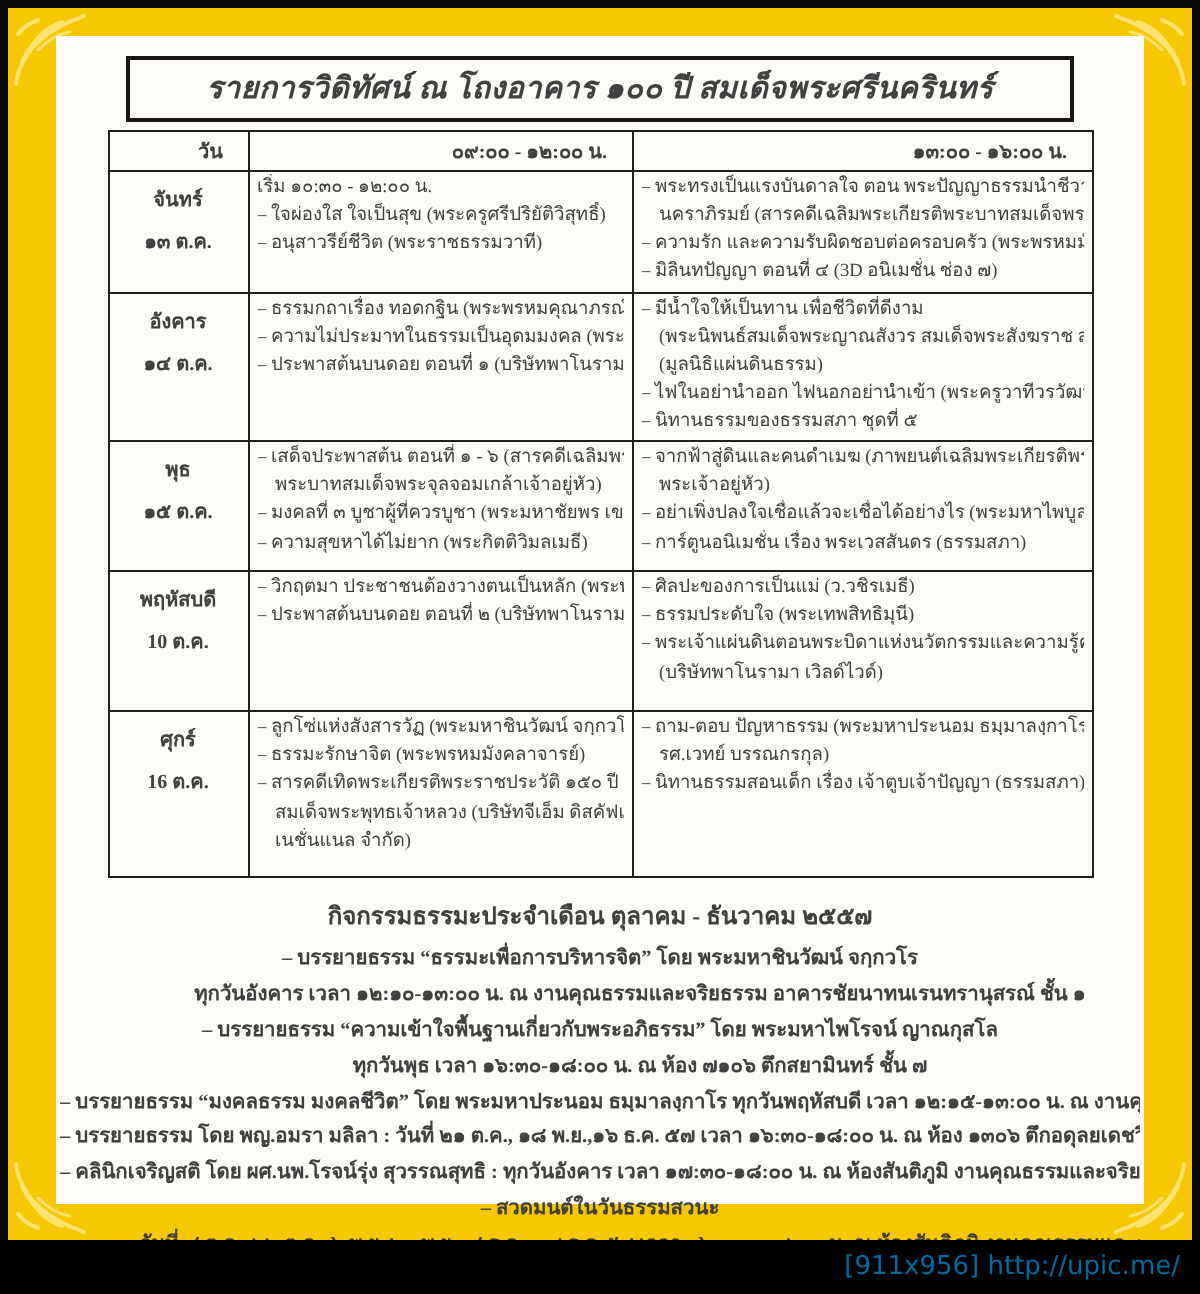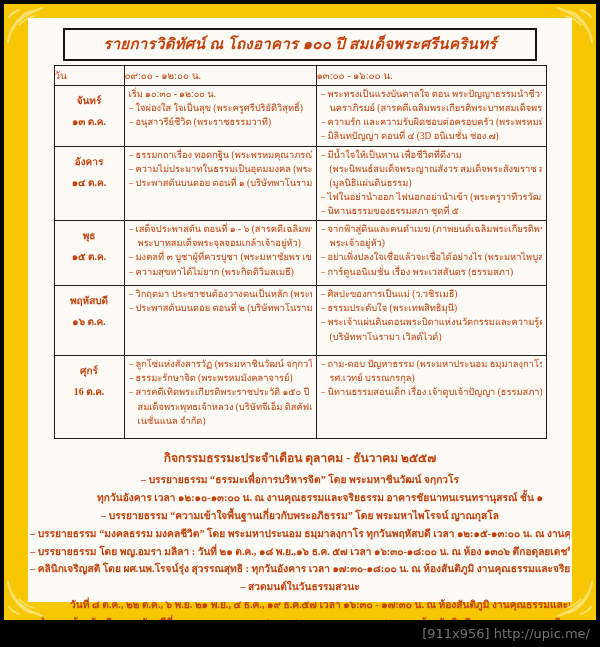--- a/index.html
+++ b/index.html
@@ -5,39 +5,39 @@
   html,body{margin:0;padding:0;}
   body{width:600px;height:647px;background:#000;font-family:"Liberation Serif","DejaVu Serif",serif;}
   .stage{position:relative;width:600px;height:647px;background:#060606;overflow:hidden;}
   .yellow-frame{position:absolute;left:4px;top:4px;width:592px;height:616px;background:#f8c704;}
   .corner{position:absolute;width:40px;height:40px;opacity:.8;}
   .corner svg{width:100%;height:100%;}
   .corner.tl{left:1px;top:1px;}
   .corner.tr{right:1px;top:1px;transform:scaleX(-1);}
   .corner.bl{left:1px;bottom:1px;transform:scaleY(-1);}
   .corner.br{right:1px;bottom:1px;transform:scale(-1,-1);}
-  .paper{position:absolute;left:24px;top:14px;right:24px;bottom:18px;background:#fcfbf5;color:#c2410c;}
+  .paper{position:absolute;left:24px;top:14px;right:24px;bottom:18px;background:#fcfbf5;color:#404040;}
   .title-box{width:470px;margin:10px auto 4px;border:2px solid #191613;text-align:center;
     font-weight:bold;font-style:italic;font-size:15px;padding:2px 0 3px;letter-spacing:.3px;}
   table.sched{width:492px;margin:2px auto 0;border-collapse:collapse;table-layout:fixed;}
   table.sched td,table.sched th{border:1.6px solid #22201b;vertical-align:top;padding:1px 4px 2px;}
-  table.sched th{font-size:10px;font-weight:normal;text-align:left;padding:2px 0;}
+  table.sched th{font-size:10px;font-weight:bold;text-align:right;padding:2px 12px;}
   col.c-day{width:70px;} col.c-am{width:192px;} col.c-pm{width:230px;}
   .day{text-align:center;font-weight:bold;font-size:10px;padding-top:4px !important;line-height:2.1;}
   .cell{font-size:9.3px;line-height:1.52;}
   .cell .line{white-space:nowrap;overflow:hidden;}
   .cell .cont{padding-left:9px;}
   tr.r-mon td{height:52px;} tr.r-tue td{height:57px;} tr.r-wed td{height:58px;}
   tr.r-thu td{height:63px;} tr.r-fri td{height:76px;}
   .act-head{ text-align:center;font-weight:bold;font-size:12px;margin:9px 0 4px;}
   .act-list{width:540px;margin:0 auto;font-weight:bold;font-size:10.2px;line-height:1.75;}
   .act-list .line{white-space:nowrap;overflow:hidden;text-align:center;}
   .act-list .cont{padding-left:40px;}
   .caption-bar{position:absolute;left:0;bottom:0;width:600px;height:27px;background:#000;
-    color:#737373;font-family:"DejaVu Sans",sans-serif;font-size:13px;text-align:right;
+    color:#0369a1;font-family:"DejaVu Sans",sans-serif;font-size:13px;text-align:right;
     line-height:27px;padding-right:10px;box-sizing:border-box;}
 </style>
 </head>
 <body>
 
 <div class="stage">
   <div class="yellow-frame">
     <div class="corner tl">
       <svg viewBox="0 0 40 40">
           <g fill="none" stroke="#fde98d" stroke-width="2" stroke-linecap="round">
@@ -145,21 +145,21 @@
               <td class="cell">
                 <div class="line">–  จากฟ้าสู่ดินและคนดำเมฆ (ภาพยนต์เฉลิมพระเกียรติพระบาทสมเด็จ</div>
                 <div class="line cont">พระเจ้าอยู่หัว)</div>
                 <div class="line">–  อย่าเพิ่งปลงใจเชื่อแล้วจะเชื่อได้อย่างไร (พระมหาไพบูลย์ จารุวณฺโณ)</div>
                 <div class="line">–  การ์ตูนอนิเมชั่น เรื่อง พระเวสสันดร (ธรรมสภา)</div>
               </td>
             </tr>
             <tr class="r-thu">
               <td class="day">
                 <div>พฤหัสบดี</div>
-                <div>๑๖ ต.ค.</div>
+                <div>10 ต.ค.</div>
               </td>
               <td class="cell">
                 <div class="line">–  วิกฤตมา ประชาชนต้องวางตนเป็นหลัก (พระพรหมคุณาภรณ์)</div>
                 <div class="line">–  ประพาสต้นบนดอย ตอนที่ ๒ (บริษัทพาโนรามา เวิลด์ไวด์)</div>
               </td>
               <td class="cell">
                 <div class="line">–  ศิลปะของการเป็นแม่ (ว.วชิรเมธี)</div>
                 <div class="line">–  ธรรมประดับใจ (พระเทพสิทธิมุนี)</div>
                 <div class="line">–  พระเจ้าแผ่นดินตอนพระบิดาแห่งนวัตกรรมและความรู้คู่คุณธรรม</div>
                 <div class="line cont">(บริษัทพาโนรามา เวิลด์ไวด์)</div>
@@ -184,20 +184,21 @@
               </td>
             </tr>
           </tbody>
       </table>
 
       <div class="act-head">กิจกรรมธรรมะประจำเดือน ตุลาคม - ธันวาคม ๒๕๕๗</div>
       <div class="act-list">
           <div class="line">–  บรรยายธรรม “ธรรมะเพื่อการบริหารจิต” โดย พระมหาชินวัฒน์ จกฺกวโร</div>
           <div class="line cont">ทุกวันอังคาร เวลา ๑๒:๑๐-๑๓:๐๐ น. ณ งานคุณธรรมและจริยธรรม อาคารชัยนาทนเรนทรานุสรณ์ ชั้น ๑</div>
           <div class="line">–  บรรยายธรรม “ความเข้าใจพื้นฐานเกี่ยวกับพระอภิธรรม” โดย  พระมหาไพโรจน์  ญาณกุสโล</div>
+          <div class="line cont">ทุกวันพุธ เวลา ๑๖:๓๐-๑๘:๐๐ น. ณ ห้อง ๗๑๐๖ ตึกสยามินทร์ ชั้น ๗</div>
           <div class="line">–  บรรยายธรรม “มงคลธรรม มงคลชีวิต” โดย  พระมหาประนอม  ธมฺมาลงฺกาโร ทุกวันพฤหัสบดี เวลา ๑๒:๑๕-๑๓:๐๐ น. ณ งานคุณธรรมฯ</div>
           <div class="line">–  บรรยายธรรม โดย  พญ.อมรา  มลิลา : วันที่ ๒๑ ต.ค., ๑๘ พ.ย.,๑๖ ธ.ค. ๕๗ เวลา ๑๖:๓๐-๑๘:๐๐ น. ณ ห้อง ๑๓๐๖ ตึกอดุลยเดชวิกรม ชั้น ๑๓</div>
           <div class="line">–  คลินิกเจริญสติ โดย ผศ.นพ.โรจน์รุ่ง  สุวรรณสุทธิ : ทุกวันอังคาร เวลา ๑๗:๓๐-๑๘:๐๐ น. ณ ห้องสันติภูมิ งานคุณธรรมและจริยธรรม</div>
           <div class="line">–  สวดมนต์ในวันธรรมสวนะ</div>
           <div class="line cont">วันที่ ๘ ต.ค., ๒๒ ต.ค., ๖ พ.ย. ๒๑ พ.ย., ๔ ธ.ค., ๑๙ ธ.ค.๕๗ เวลา ๑๖:๓๐ - ๑๗:๓๐ น. ณ ห้องสันติภูมิ งานคุณธรรมและจริยธรรม.</div>
           <div class="line">–  ทำบุญคล้ายวันเกิด : พฤหัสบดีที่ ๓๐ ต.ค., ๒๗ พ.ย., ๒๕ ธ.ค.๕๗ เวลา ๑๐:๐๐-๑๐:๕๐ น. ณ ห้องสันติภูมิ งานคุณธรรมและจริยธรรม.</div>
         </div>
 
     </div>
   </div>

